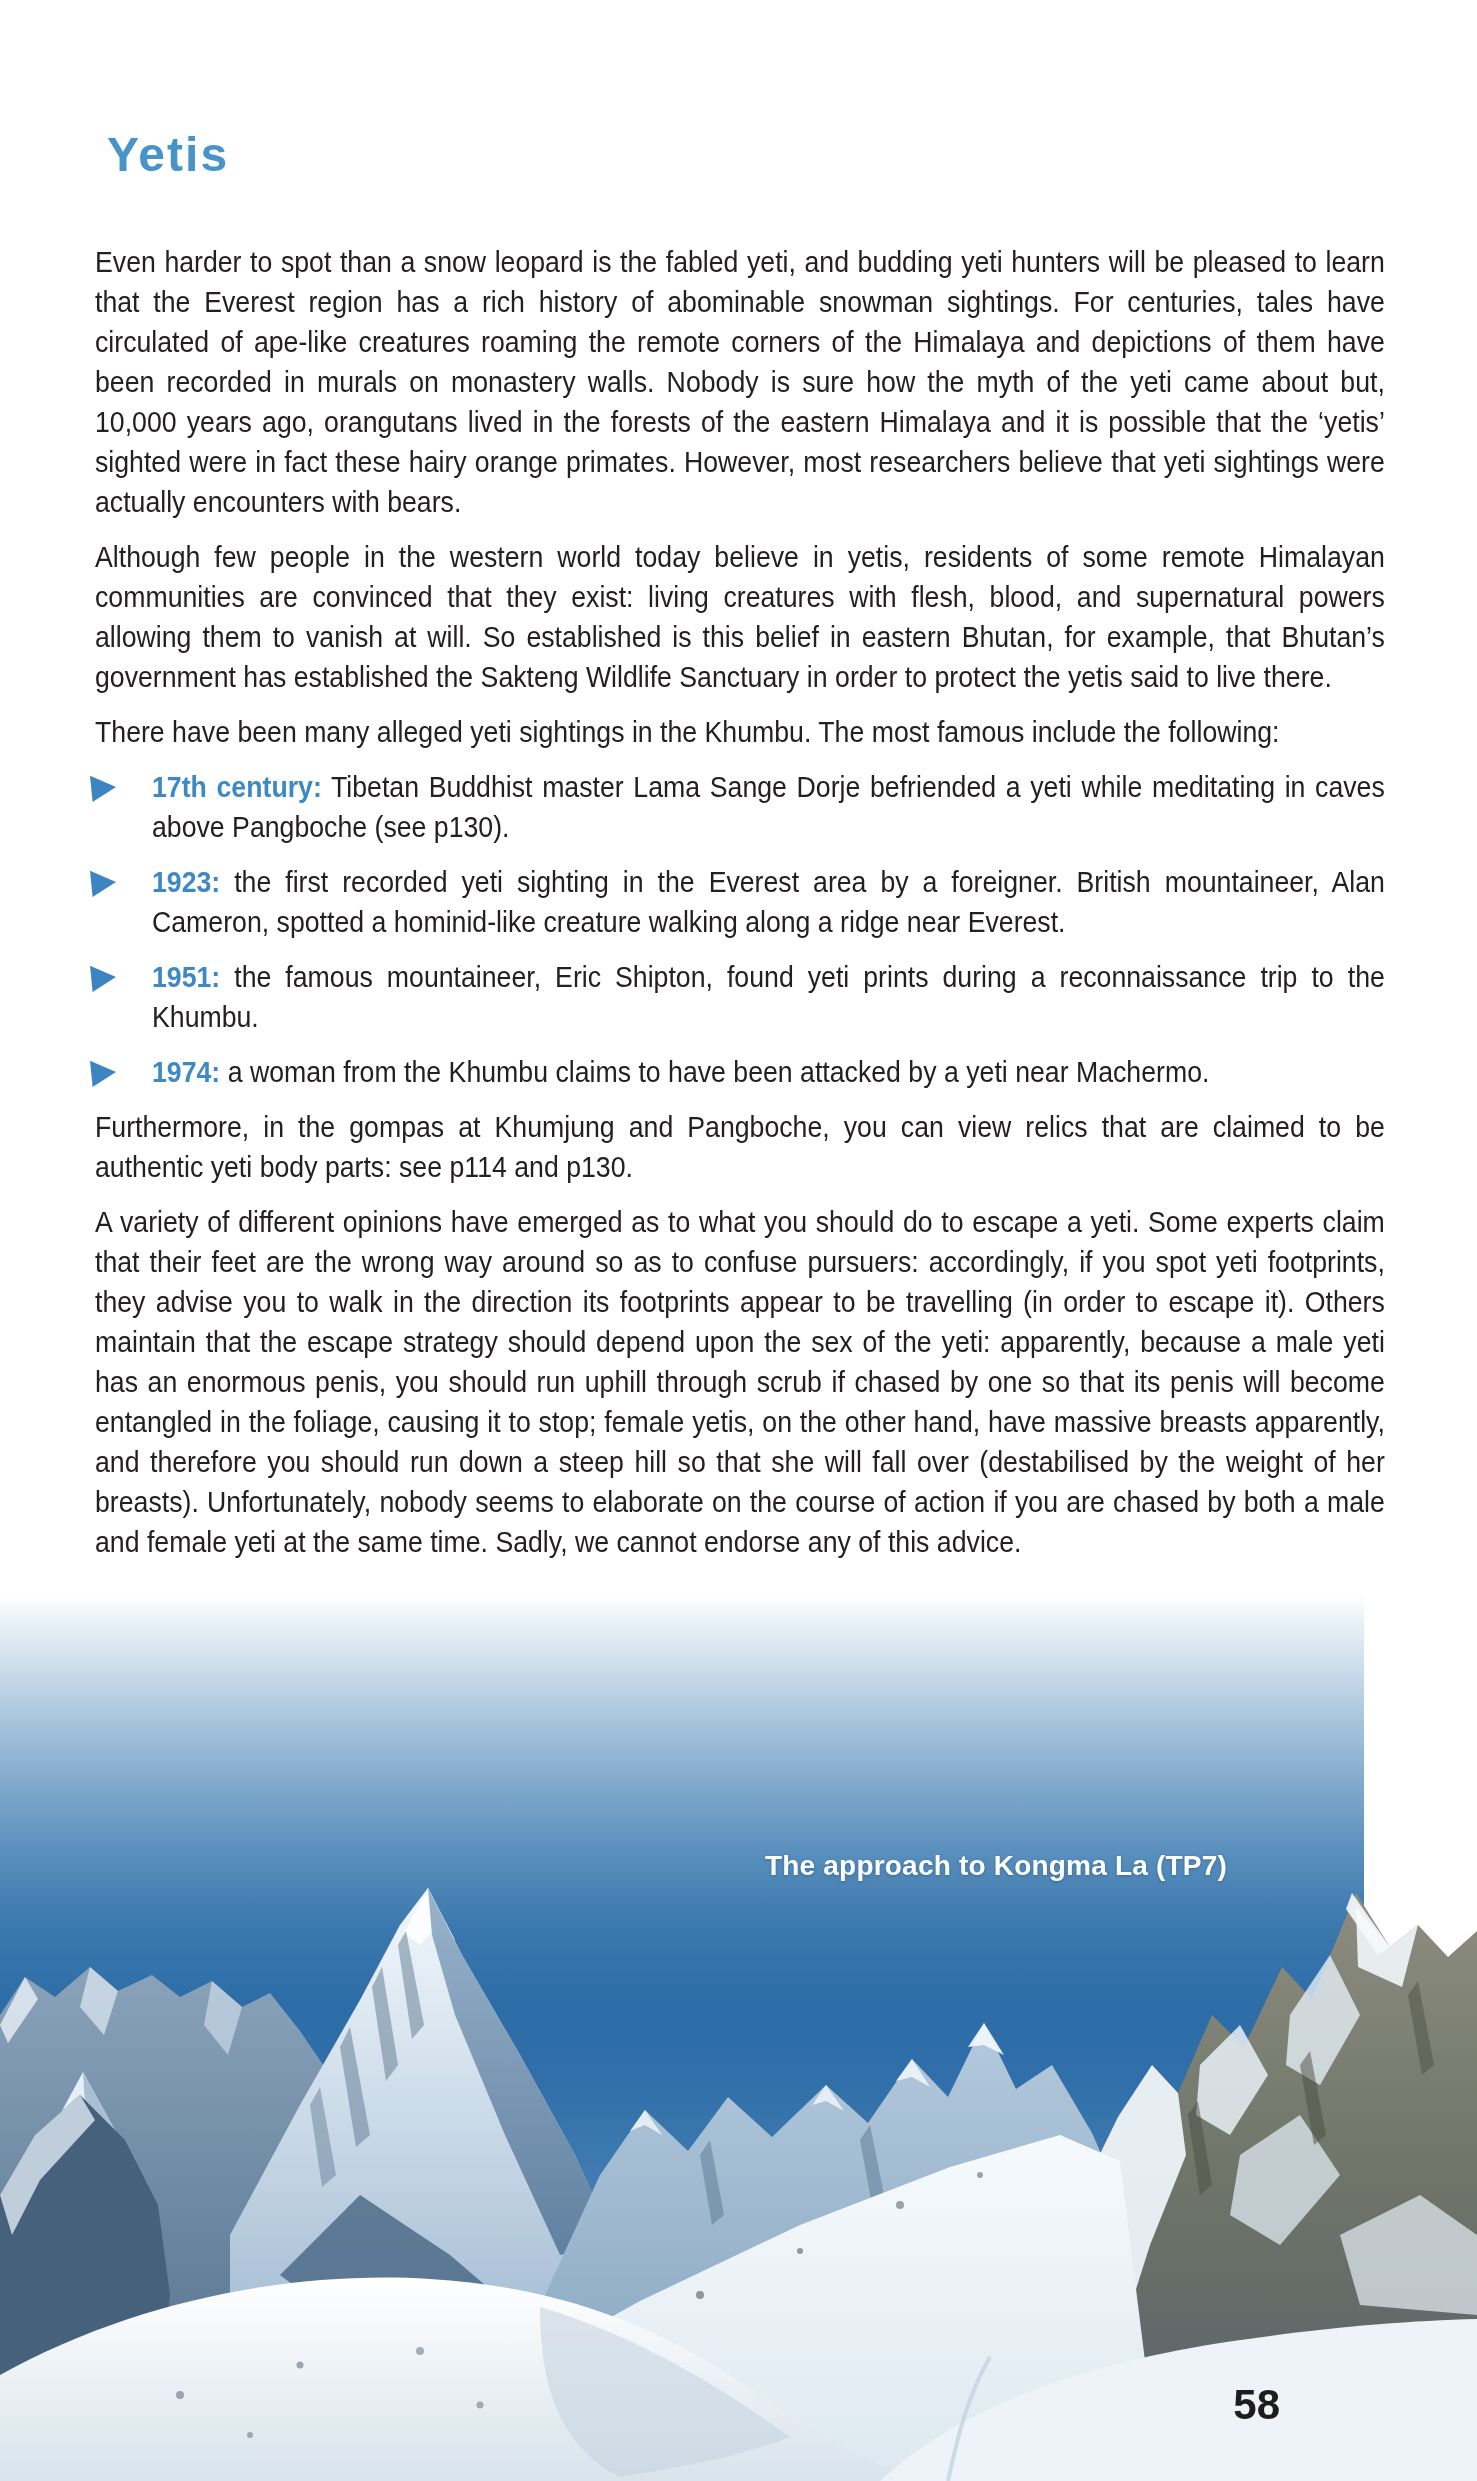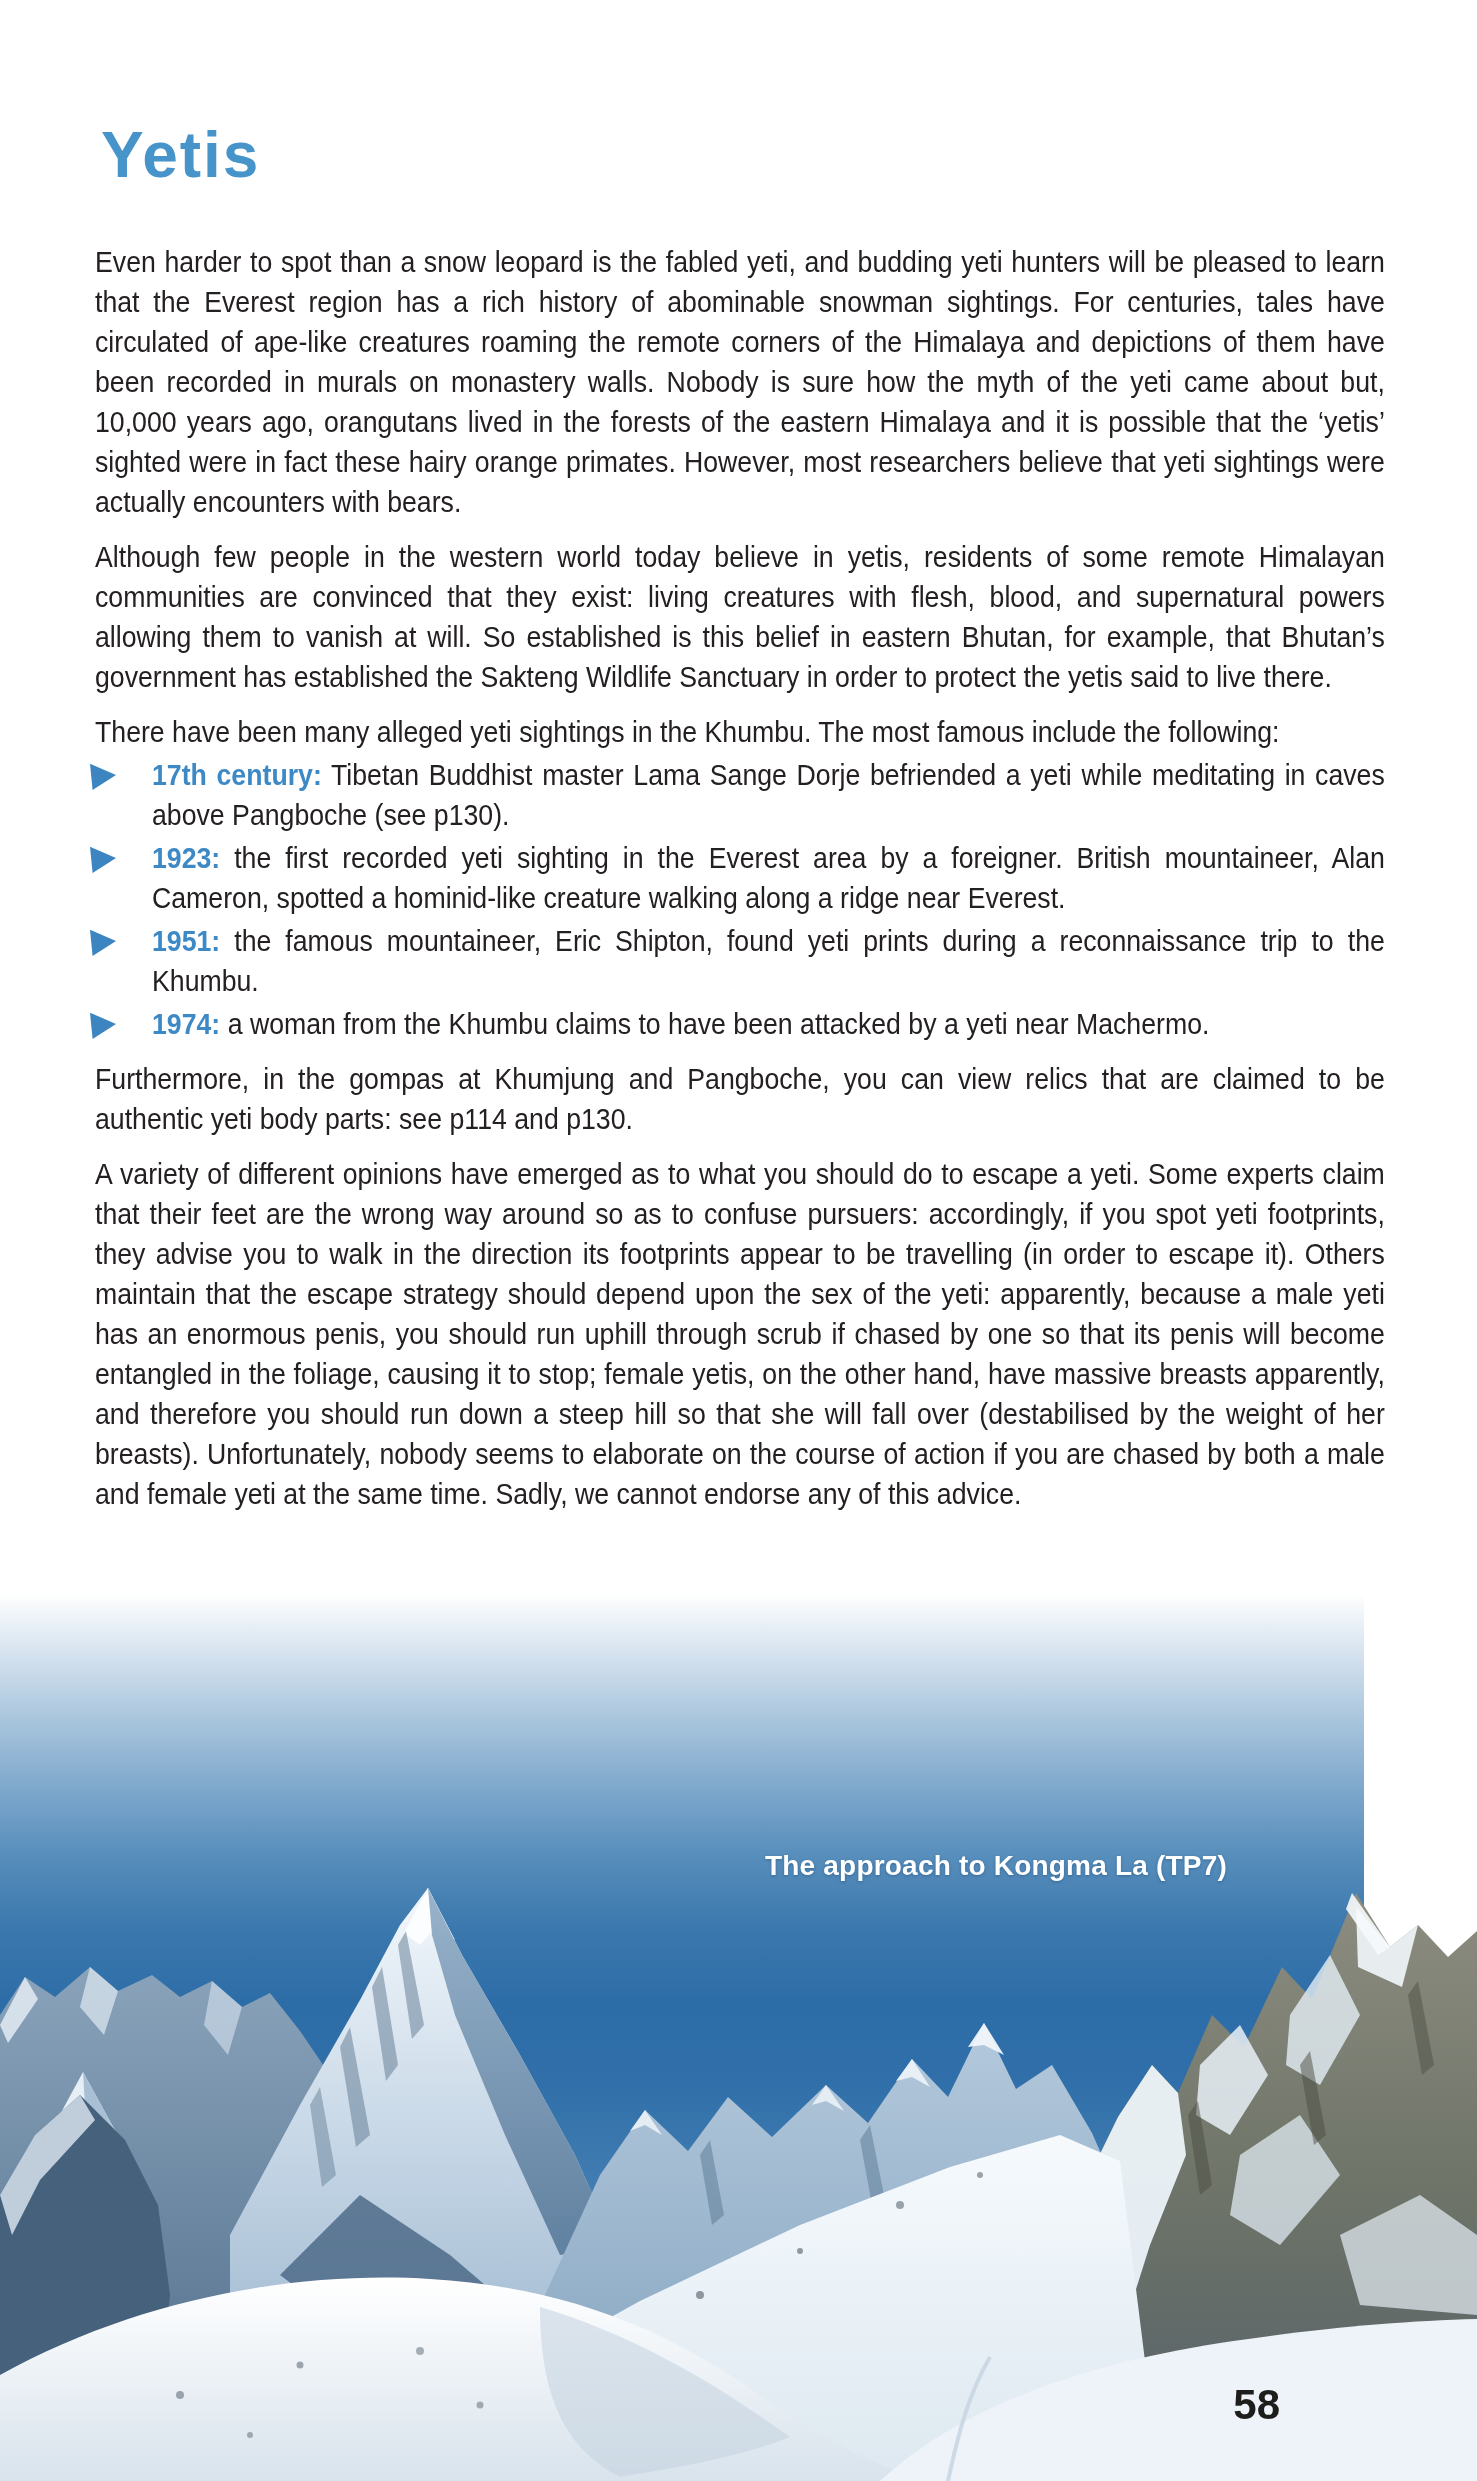--- a/index.html
+++ b/index.html
@@ -21,30 +21,30 @@
     font-size:28px;font-weight:700;color:#ffffff;
     text-shadow:0 1px 3px rgba(10,50,90,.35);letter-spacing:.2px;
   }
   .page-number{
     position:absolute;top:786px;right:84px;
     font-size:42px;font-weight:600;color:#1d1d1b;
   }
   
   .content{position:absolute;left:95px;top:0;width:1290px;color:#242021;}
   h1.title{
-    margin:118px 0 0 6px;font-size:64px;line-height:74px;font-weight:800;
+    margin:118px 0 0 12px;font-size:48px;line-height:74px;font-weight:800;
     color:#4694ca;letter-spacing:2px;
   }
   .content p.body{
     margin:15px 0 0 0;font-size:29px;line-height:40px;text-align:justify;
     width:1402px;transform:scaleX(.92);transform-origin:0 0;
   }
   .content p.first{margin-top:50px;}
   .yeti-list{margin:0;}
-  .li{position:relative;margin-top:3px;padding-left:57px;}
+  .li{position:relative;margin-top:15px;padding-left:57px;}
   .li .bullet{
     position:absolute;left:-5px;top:7px;width:26px;height:28px;
     background:#3c85c0;
     clip-path:polygon(0% 6%, 100% 46%, 10% 100%);
   }
   .li p{
     margin:0;font-size:29px;line-height:40px;text-align:justify;
     width:1340px;transform:scaleX(.92);transform-origin:0 0;
   }
   .li-label{color:#3d89c6;font-weight:700;}

